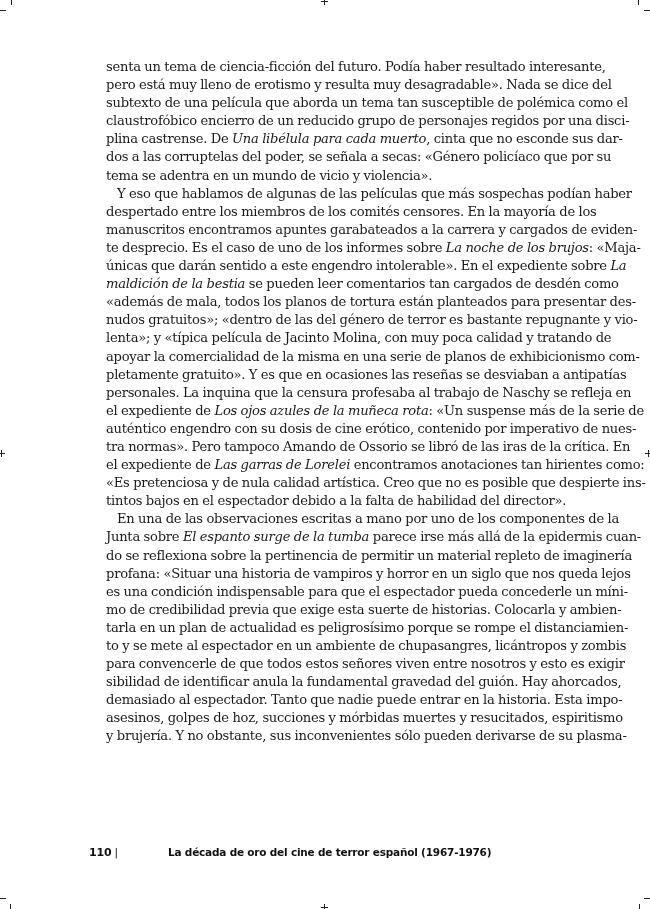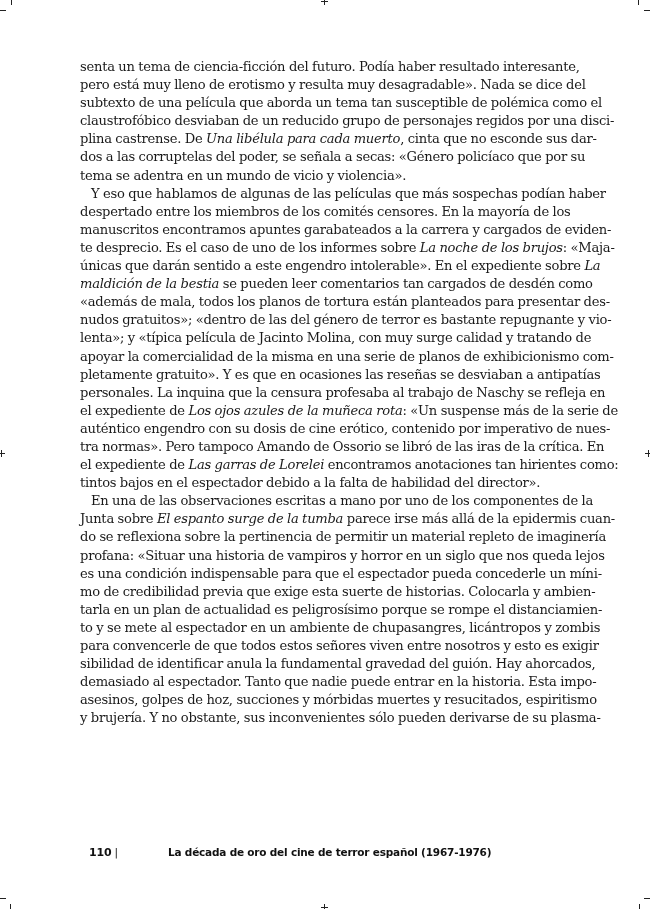--- a/index.html
+++ b/index.html
@@ -1,19 +1,19 @@
 <!DOCTYPE html>
 <html><head>
 <meta charset="utf-8">
 <style>
   html, body { margin: 0; padding: 0; background: #ffffff; }
   body { width: 650px; height: 909px; position: relative; overflow: hidden; }
   .page { position: absolute; left: 0; top: 0; width: 650px; height: 909px; background: #fff; }
   .text-block {
-    position: absolute; left: 80px; top: 58px; width: 473px;
+    position: absolute; left: 106px; top: 58px; width: 473px;
     font-family: "DejaVu Serif", "Liberation Serif", serif;
     font-size: 13.1px; line-height: 18.1px; color: #1a1a1a;
     text-align: justify; letter-spacing: -0.25px; word-spacing: -0.3px;
   }
   .line { display: block; white-space: nowrap; text-align-last: justify; text-align: justify; height: 18.1px; overflow: visible; }
   .line.last { text-align-last: left; }
   .line.indent { padding-left: 11px; }
   .it { font-style: italic; }
   .footer {
     position: absolute; left: 89px; top: 846px;
@@ -25,40 +25,41 @@
   .mark { position: absolute; background: #222; }
 </style>
 </head>
 <body>
 
 <div class="page">
   <div class="text-block" id="text-block">
       <span class="line"><span>senta un tema de ciencia-ficción del futuro. Podía haber resultado interesante,</span></span>
       <span class="line"><span>pero está muy lleno de erotismo y resulta muy desagradable». Nada se dice del</span></span>
       <span class="line"><span>subtexto de una película que aborda un tema tan susceptible de polémica como el</span></span>
-      <span class="line"><span>claustrofóbico desviaban de un reducido grupo de personajes regidos por una disci-</span></span>
+      <span class="line"><span>claustrofóbico encierro de un reducido grupo de personajes regidos por una disci-</span></span>
       <span class="line"><span>plina castrense. De </span><span class="it">Una libélula para cada muerto</span><span>, cinta que no esconde sus dar-</span></span>
       <span class="line"><span>dos a las corruptelas del poder, se señala a secas: «Género policíaco que por su</span></span>
       <span class="line last"><span>tema se adentra en un mundo de vicio y violencia».</span></span>
       <span class="line indent"><span>Y eso que hablamos de algunas de las películas que más sospechas podían haber</span></span>
       <span class="line"><span>despertado entre los miembros de los comités censores. En la mayoría de los</span></span>
       <span class="line"><span>manuscritos encontramos apuntes garabateados a la carrera y cargados de eviden-</span></span>
       <span class="line"><span>te desprecio. Es el caso de uno de los informes sobre </span><span class="it">La noche de los brujos</span><span>: «Maja-</span></span>
       <span class="line"><span>únicas que darán sentido a este engendro intolerable». En el expediente sobre </span><span class="it">La</span></span>
       <span class="line"><span class="it">maldición de la bestia</span><span> se pueden leer comentarios tan cargados de desdén como</span></span>
       <span class="line"><span>«además de mala, todos los planos de tortura están planteados para presentar des-</span></span>
       <span class="line"><span>nudos gratuitos»; «dentro de las del género de terror es bastante repugnante y vio-</span></span>
-      <span class="line"><span>lenta»; y «típica película de Jacinto Molina, con muy surge calidad y tratando de</span></span>
+      <span class="line"><span>lenta»; y «típica película de Jacinto Molina, con muy poca calidad y tratando de</span></span>
       <span class="line"><span>apoyar la comercialidad de la misma en una serie de planos de exhibicionismo com-</span></span>
       <span class="line"><span>pletamente gratuito». Y es que en ocasiones las reseñas se desviaban a antipatías</span></span>
       <span class="line"><span>personales. La inquina que la censura profesaba al trabajo de Naschy se refleja en</span></span>
       <span class="line"><span>el expediente de </span><span class="it">Los ojos azules de la muñeca rota</span><span>: «Un suspense más de la serie de</span></span>
       <span class="line"><span>auténtico engendro con su dosis de cine erótico, contenido por imperativo de nues-</span></span>
       <span class="line"><span>tra normas». Pero tampoco Amando de Ossorio se libró de las iras de la crítica. En</span></span>
       <span class="line"><span>el expediente de </span><span class="it">Las garras de Lorelei</span><span> encontramos anotaciones tan hirientes como:</span></span>
+      <span class="line"><span>«Es pretenciosa y de nula calidad artística. Creo que no es posible que despierte ins-</span></span>
       <span class="line last"><span>tintos bajos en el espectador debido a la falta de habilidad del director».</span></span>
       <span class="line indent"><span>En una de las observaciones escritas a mano por uno de los componentes de la</span></span>
       <span class="line"><span>Junta sobre </span><span class="it">El espanto surge de la tumba</span><span> parece irse más allá de la epidermis cuan-</span></span>
       <span class="line"><span>do se reflexiona sobre la pertinencia de permitir un material repleto de imaginería</span></span>
       <span class="line"><span>profana: «Situar una historia de vampiros y horror en un siglo que nos queda lejos</span></span>
       <span class="line"><span>es una condición indispensable para que el espectador pueda concederle un míni-</span></span>
       <span class="line"><span>mo de credibilidad previa que exige esta suerte de historias. Colocarla y ambien-</span></span>
       <span class="line"><span>tarla en un plan de actualidad es peligrosísimo porque se rompe el distanciamien-</span></span>
       <span class="line"><span>to y se mete al espectador en un ambiente de chupasangres, licántropos y zombis</span></span>
       <span class="line"><span>para convencerle de que todos estos señores viven entre nosotros y esto es exigir</span></span>

